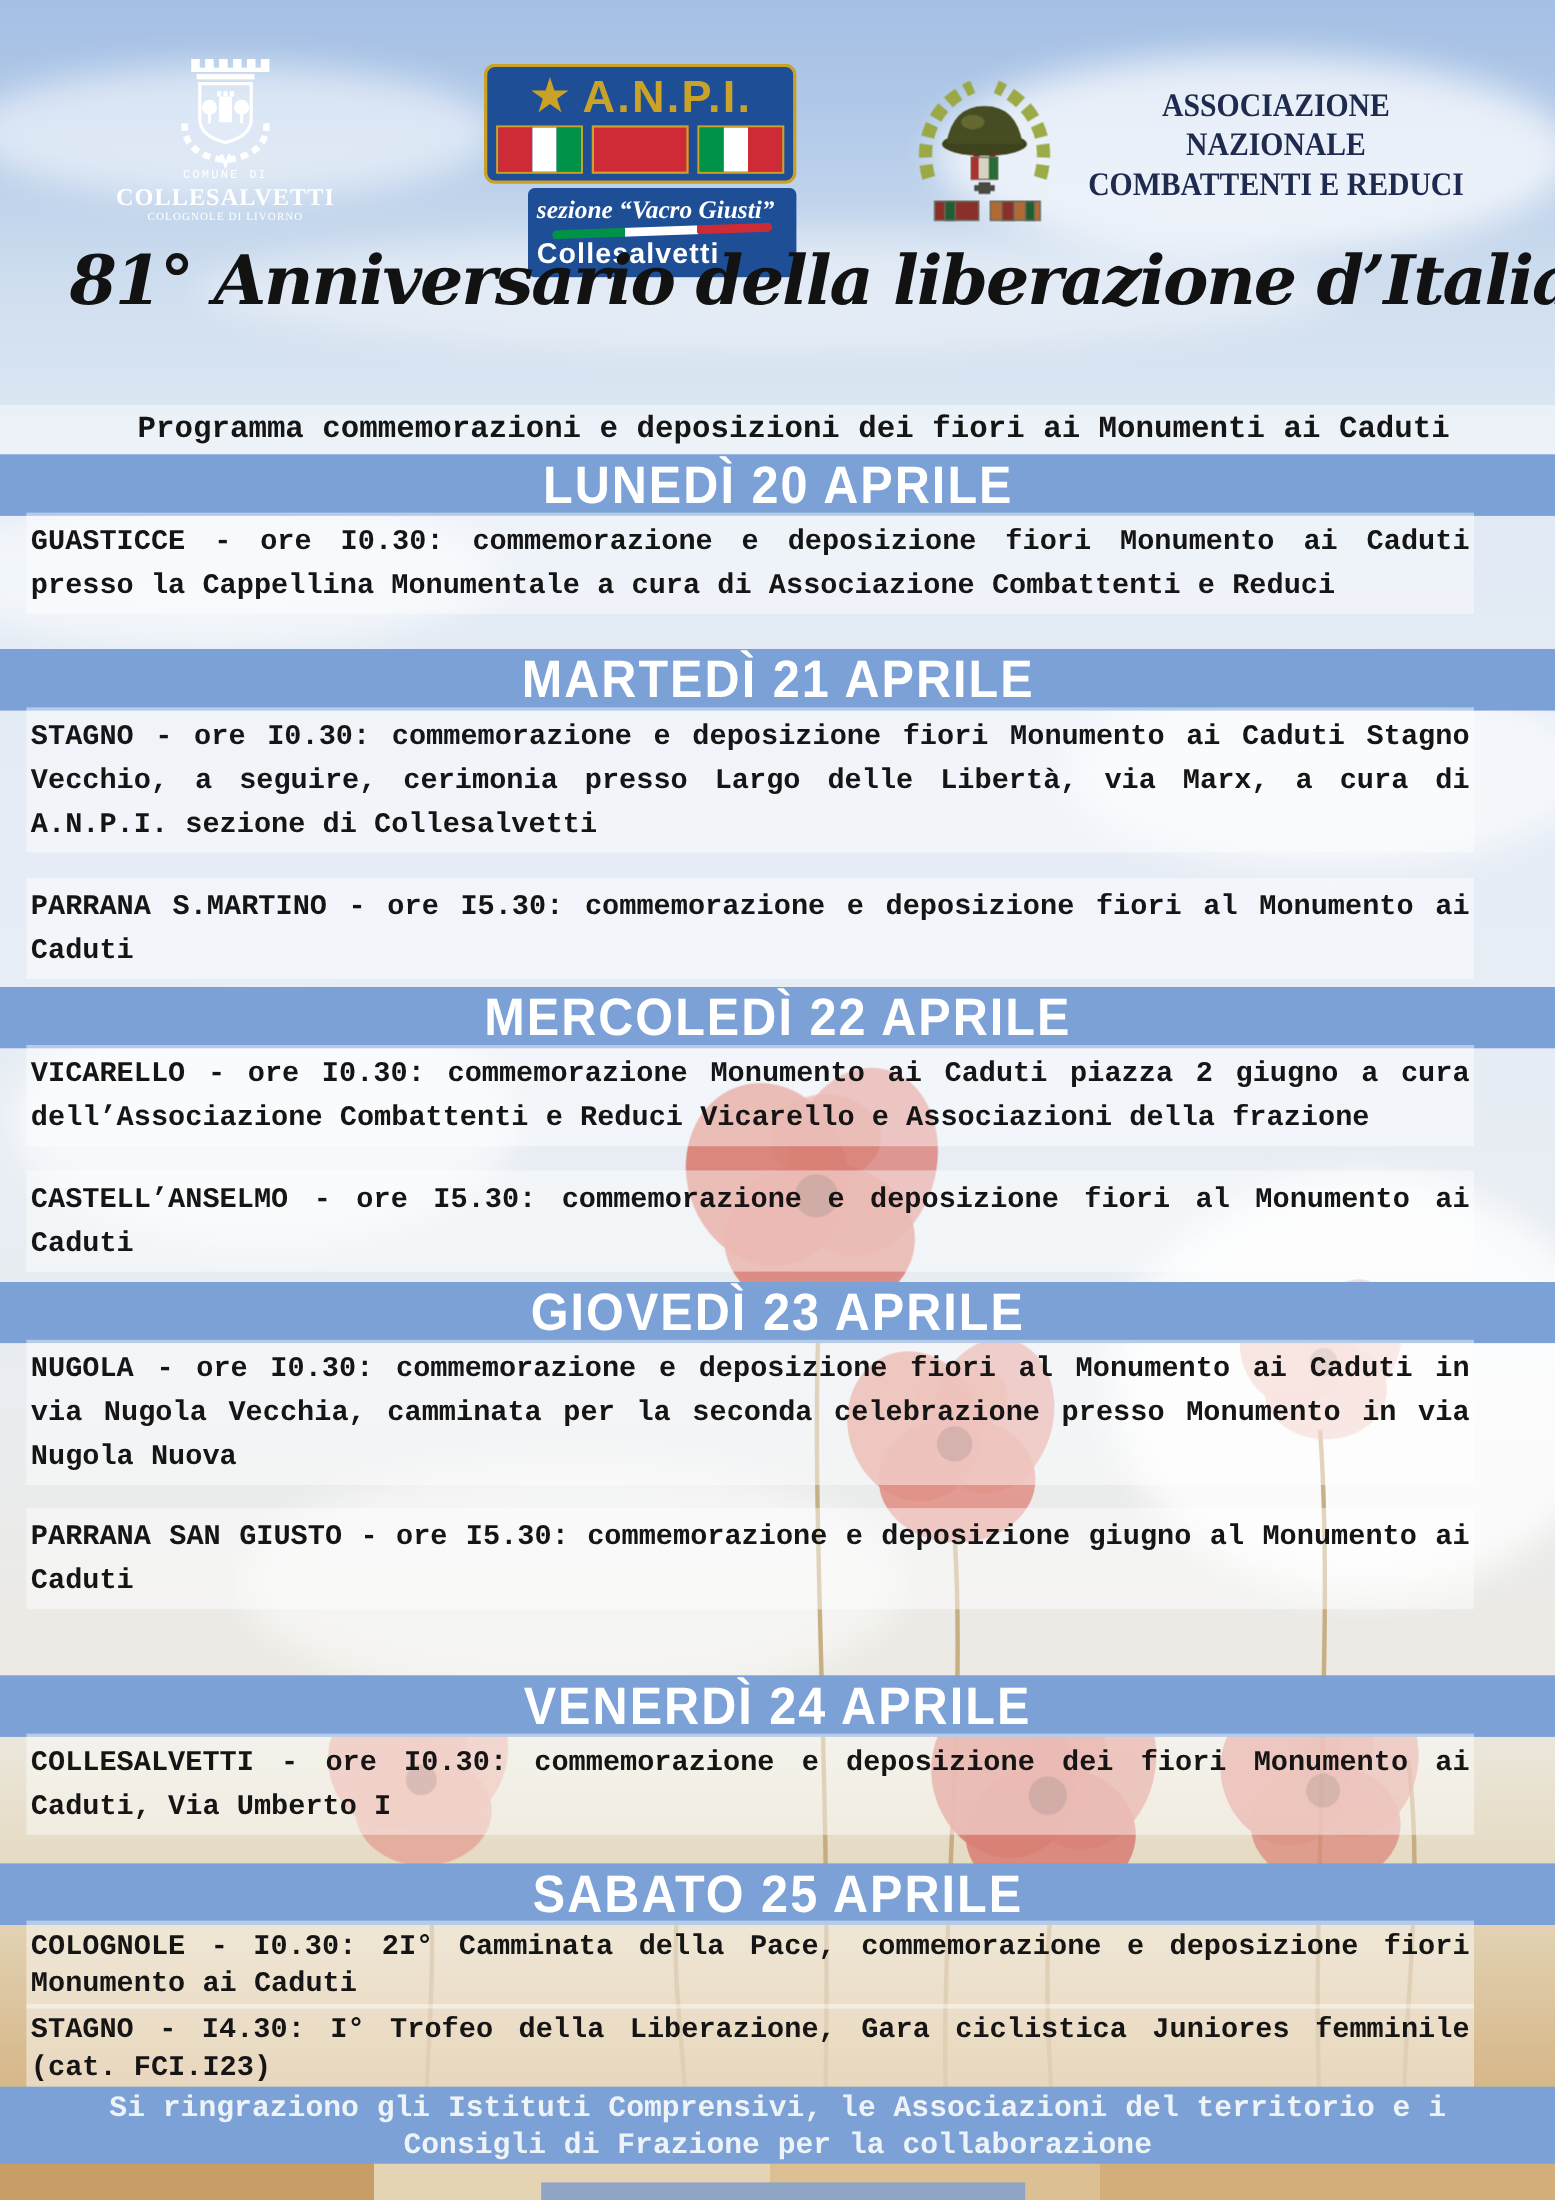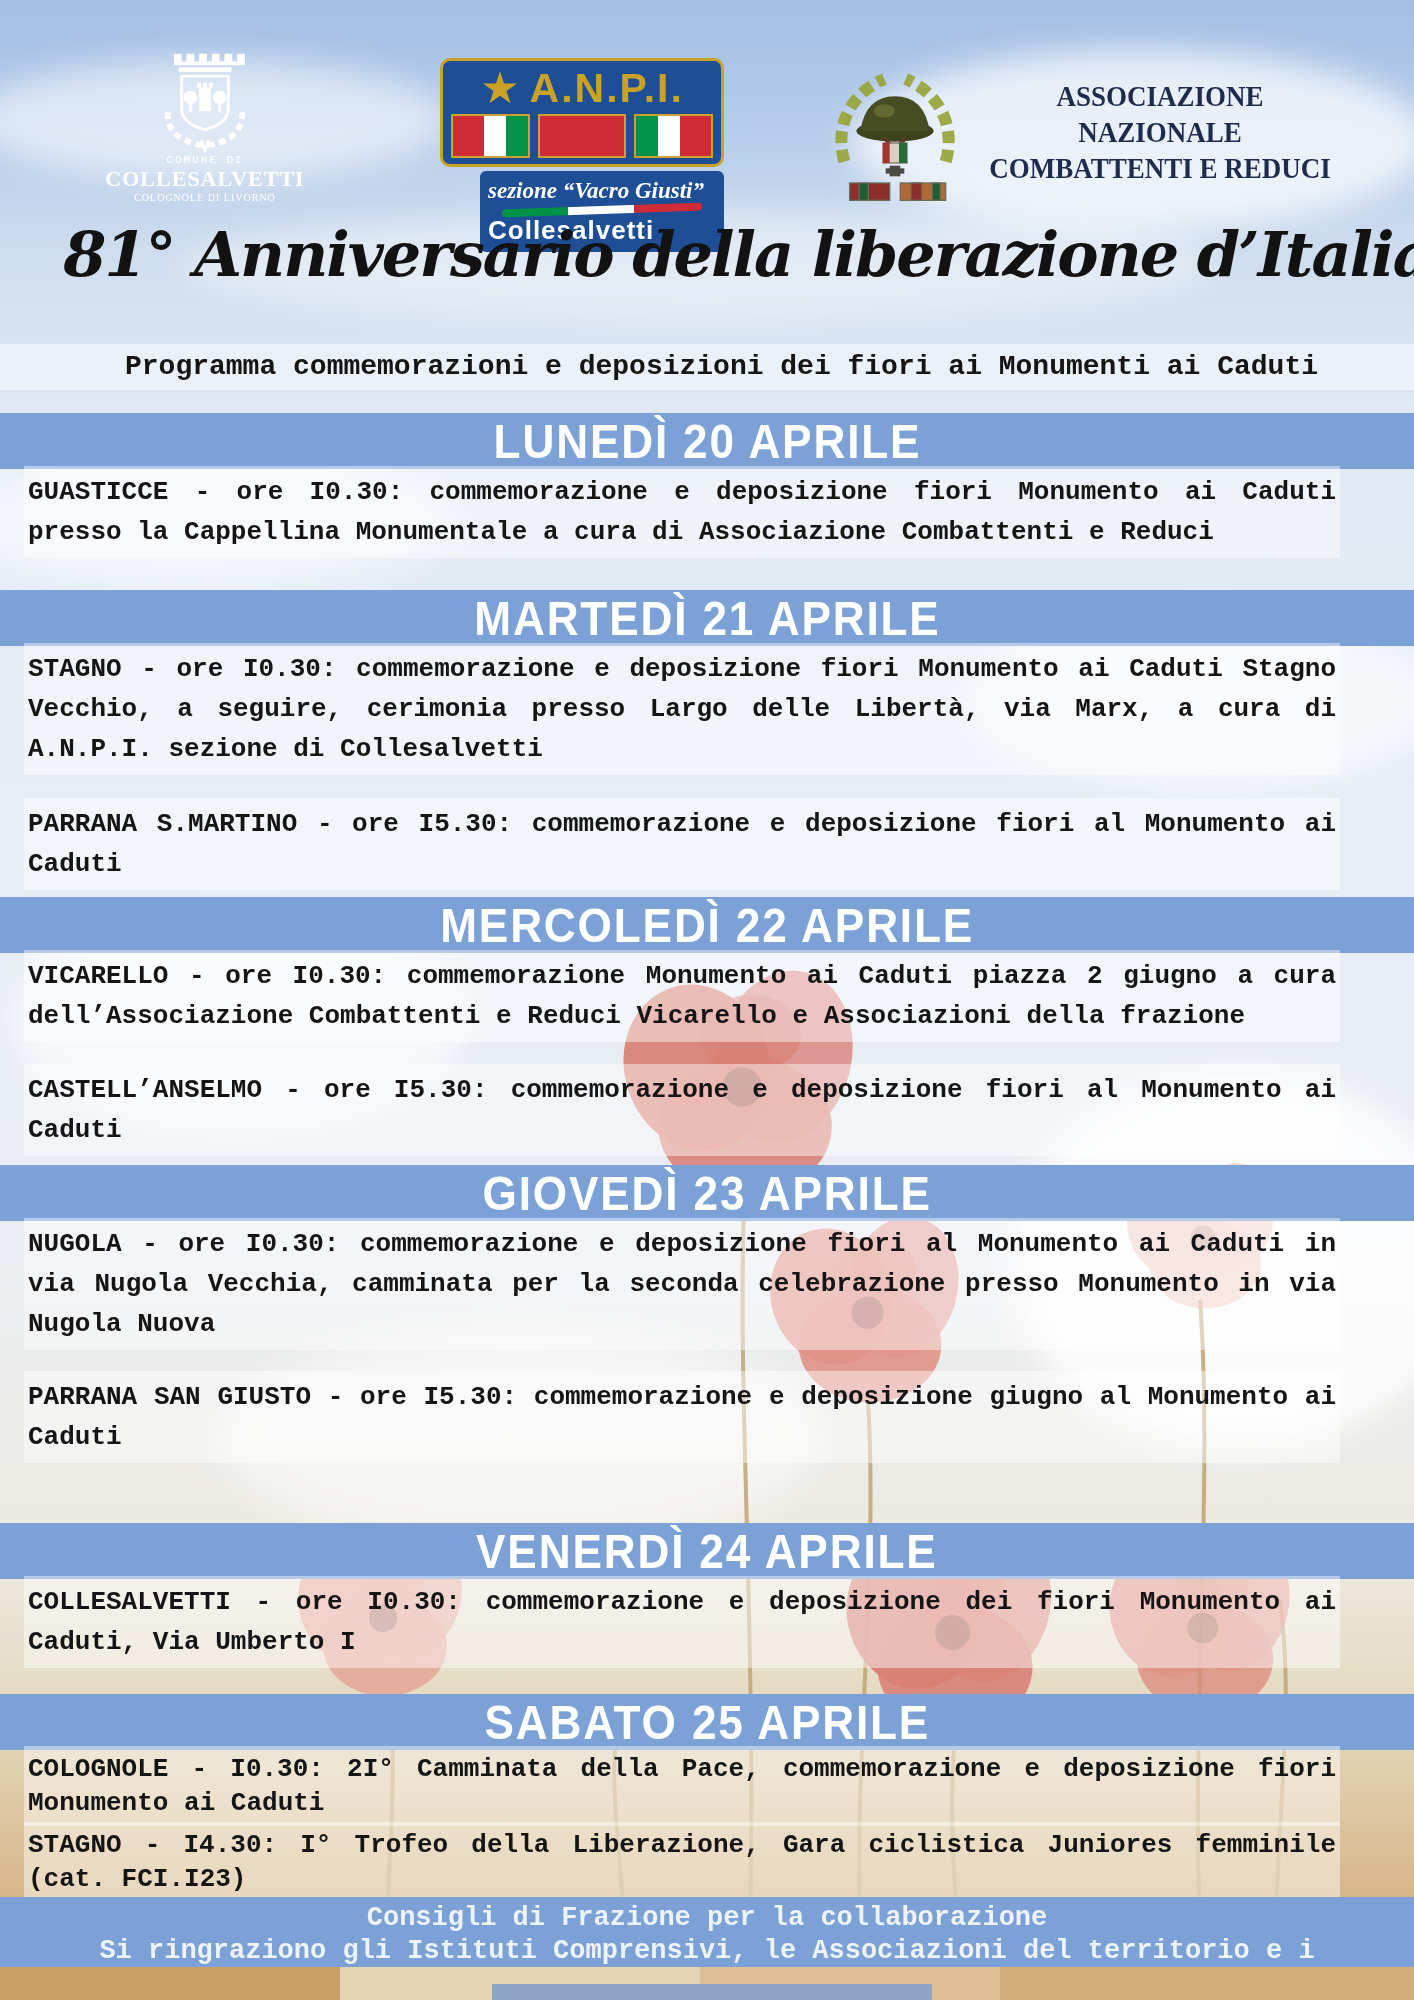--- a/index.html
+++ b/index.html
@@ -43,21 +43,21 @@
 
   .ancr-art{left:815px;top:55px;}
   .ancr-text{left:980px;top:78px;width:400px;text-align:center;color:var(--ancr-navy);
     font-family:"Liberation Serif",serif;font-weight:700;font-size:30px;line-height:36px;
     transform:scaleX(0.9);transform-origin:left top;letter-spacing:0;}
 
   
   .title{left:0;top:196px;width:100%;height:124px;text-align:center;white-space:nowrap;
     font-family:"DejaVu Serif",serif;font-style:italic;font-weight:700;
     font-size:62px;line-height:118px;letter-spacing:-2px;color:#121212;margin-left:40px;}
-  .subtitle{left:0;top:344px;width:100%;text-align:center;
+  .subtitle{left:0;top:368px;width:100%;text-align:center;
     font-family:"Liberation Mono",monospace;font-weight:700;font-size:28px;line-height:46px;
     color:var(--ink);background:rgba(255,255,255,0.45);padding-left:29px;}
 
   
   .banner{left:0;width:100%;height:56px;background:var(--banner-blue);
     display:flex;align-items:center;justify-content:center;}
   .banner span{color:#fff;font-weight:700;font-size:48px;letter-spacing:2px;
     transform:scaleX(0.92);white-space:nowrap;}
 
   
@@ -246,17 +246,17 @@
   </div>
   <p class="layer event" style="top:1576px">COLLESALVETTI - ore I0.30: commemorazione e deposizione dei fiori Monumento ai Caduti, Via Umberto I</p>
 
   <div class="layer banner" style="top:1694px">
     <span>SABATO 25 APRILE</span>
   </div>
   <p class="layer event tight" style="top:1746px">COLOGNOLE - I0.30: 2I° Camminata della Pace, commemorazione e deposizione fiori Monumento ai Caduti</p>
   <p class="layer event tight" style="top:1822px">STAGNO - I4.30: I° Trofeo della Liberazione, Gara ciclistica Juniores femminile (cat. FCI.I23)</p>
 
   <footer class="layer footer">
+    <div>Si ringraziono gli Istituti Comprensivi, le Associazioni del territorio e i</div>
     <div>Consigli di Frazione per la collaborazione</div>
-    <div>Si ringraziono gli Istituti Comprensivi, le Associazioni del territorio e i</div>
   </footer>
 
 </div>
 
 </body></html>

